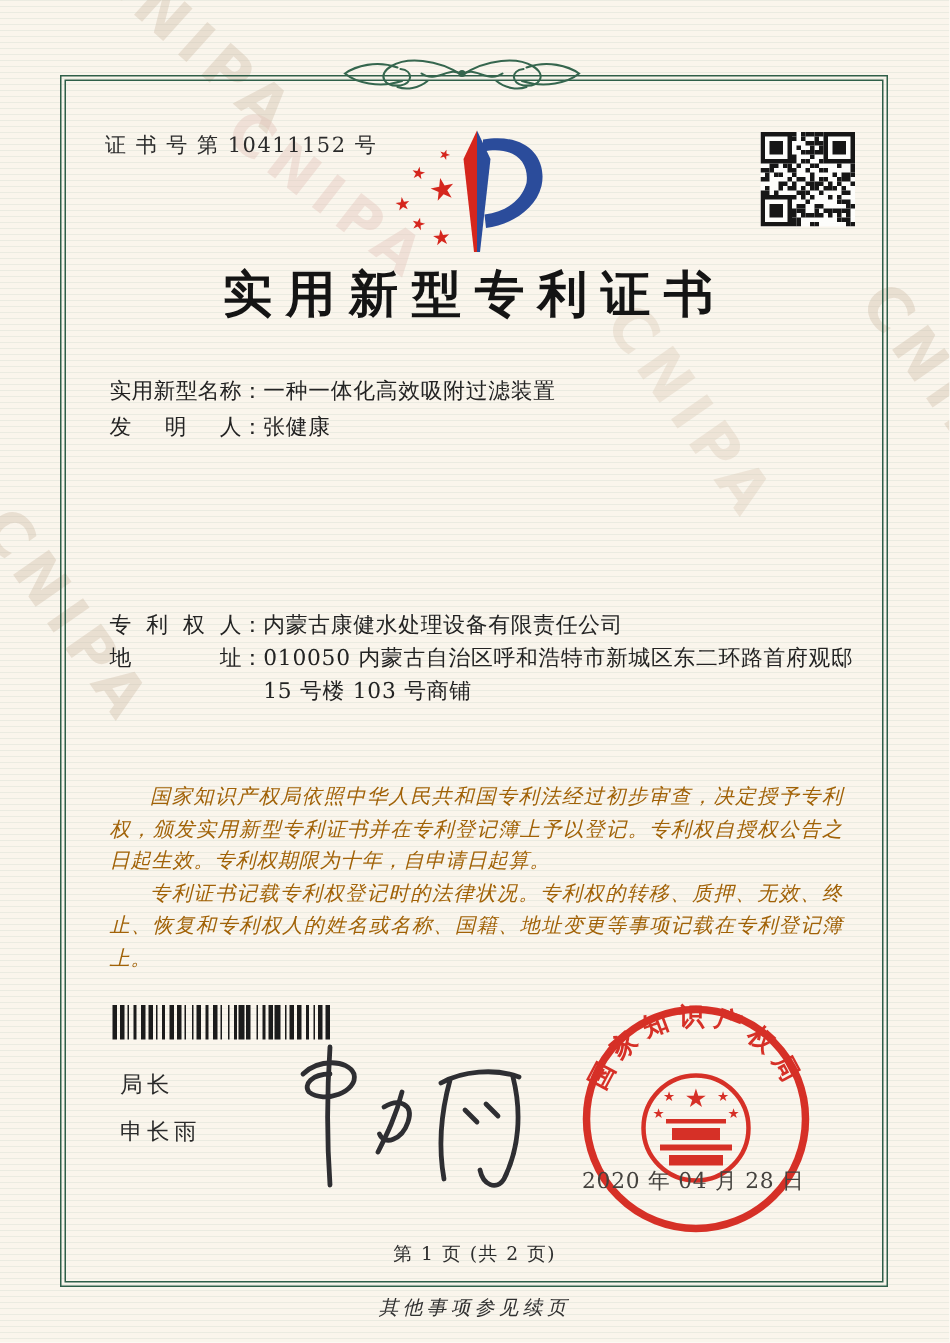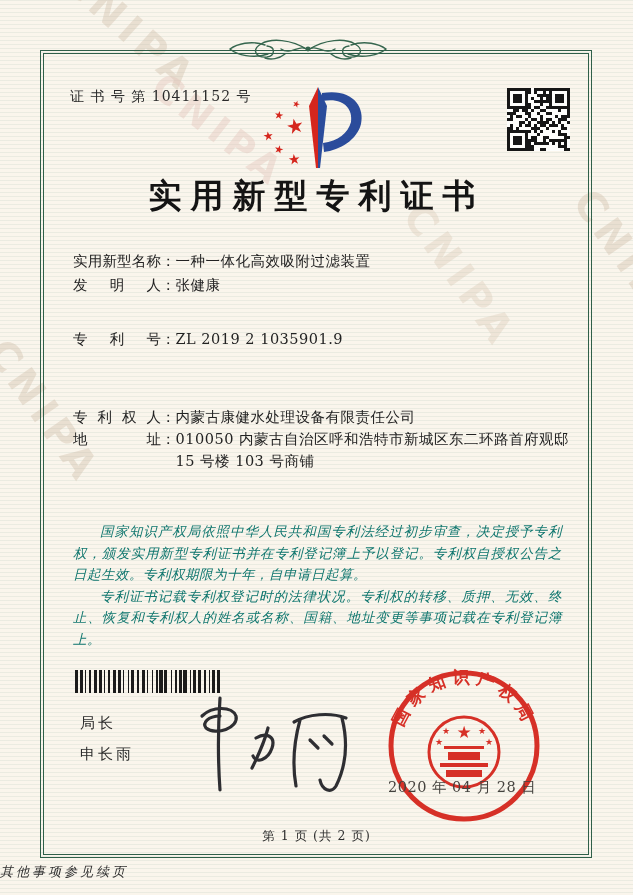--- a/index.html
+++ b/index.html
@@ -58,41 +58,41 @@
   .lbl{display:inline-block;width:88px;text-align:justify;text-align-last:justify;vertical-align:top;}
   .colon{display:inline-block;vertical-align:top;}
   .val{display:inline-block;vertical-align:top;letter-spacing:0.5px;}
   .val-wrap{white-space:normal;width:402px;}
   .row-pair .pair2{position:absolute;left:257px;top:0;}
 
   
   .body-text{
     position:absolute;left:73px;top:521px;width:489px;
     font-size:13.5px;line-height:21.5px;text-align:justify;
-    font-style:italic;color:#0f766e;letter-spacing:0.5px;
+    font-style:italic;color:#a16207;letter-spacing:0.5px;
   }
   .body-text p{margin:0;text-indent:2em;}
 
   .barcode{position:absolute;left:75px;top:670px;width:184px;height:23px;display:flex;align-items:stretch;}
   .barcode i{flex:none;height:100%;}
   .barcode i.bar{background:#1b1b1b;}
 
   .signer{position:absolute;left:80px;top:714px;font-size:15px;letter-spacing:3px;color:#2b2b2b;}
   .signer div{margin-bottom:12px;}
   .signature{position:absolute;left:182px;top:690px;}
 
   
   .seal{position:absolute;left:384px;top:666px;width:160px;height:160px;opacity:0.95;}
   .seal-date{
     position:absolute;left:388px;top:778px;width:140px;text-align:center;
     font-size:14.5px;color:#44423e;letter-spacing:0.5px;white-space:nowrap;
   }
 
   .page-footer{position:absolute;left:0;top:828px;width:633px;text-align:center;font-size:12.5px;letter-spacing:1px;color:#2e2e2e;}
-  .continuation{position:absolute;left:0;top:863px;width:633px;text-align:left;font-size:13px;letter-spacing:3px;color:#303030;font-style:italic;}
+  .continuation{position:absolute;left:0;top:863px;width:633px;text-align:center;font-size:13px;letter-spacing:3px;color:#303030;font-style:italic;}
 </style>
 </head>
 <body>
 
 <div class="page">
 
   <span class="wm wm1">CNIPA</span>
   <span class="wm wm2">CNIPA</span>
   <span class="wm wm3">CNIPA</span>
   <span class="wm wm4">CNIPA</span>
@@ -279,23 +279,20 @@
       </svg></div>
 
   <h1 class="title">实用新型专利证书</h1>
 
   <div class="row" style="top:250px">
     <span class="lbl">实用新型名称</span><span class="colon">：</span><span class="val">一种一体化高效吸附过滤装置</span>
   </div>
   <div class="row" style="top:274px">
     <span class="lbl">发明人</span><span class="colon">：</span><span class="val">张健康</span>
   </div>
-  <div class="row" style="top:328px">
-    <span class="lbl">专利号</span><span class="colon">：</span><span class="val">ZL 2019 2 1035901.9</span>
-  </div>
   <div class="row" style="top:406px">
     <span class="lbl">专利权人</span><span class="colon">：</span><span class="val">内蒙古康健水处理设备有限责任公司</span>
   </div>
   <div class="row" style="top:428px">
     <span class="lbl">地址</span><span class="colon">：</span><span class="val val-wrap">010050 内蒙古自治区呼和浩特市新城区东二环路首府观邸 15 号楼 103 号商铺</span>
   </div>
 
   <div class="body-text">
     <p>国家知识产权局依照中华人民共和国专利法经过初步审查，决定授予专利权，颁发实用新型专利证书并在专利登记簿上予以登记。专利权自授权公告之日起生效。专利权期限为十年，自申请日起算。</p>
     <p>专利证书记载专利权登记时的法律状况。专利权的转移、质押、无效、终止、恢复和专利权人的姓名或名称、国籍、地址变更等事项记载在专利登记簿上。</p>

